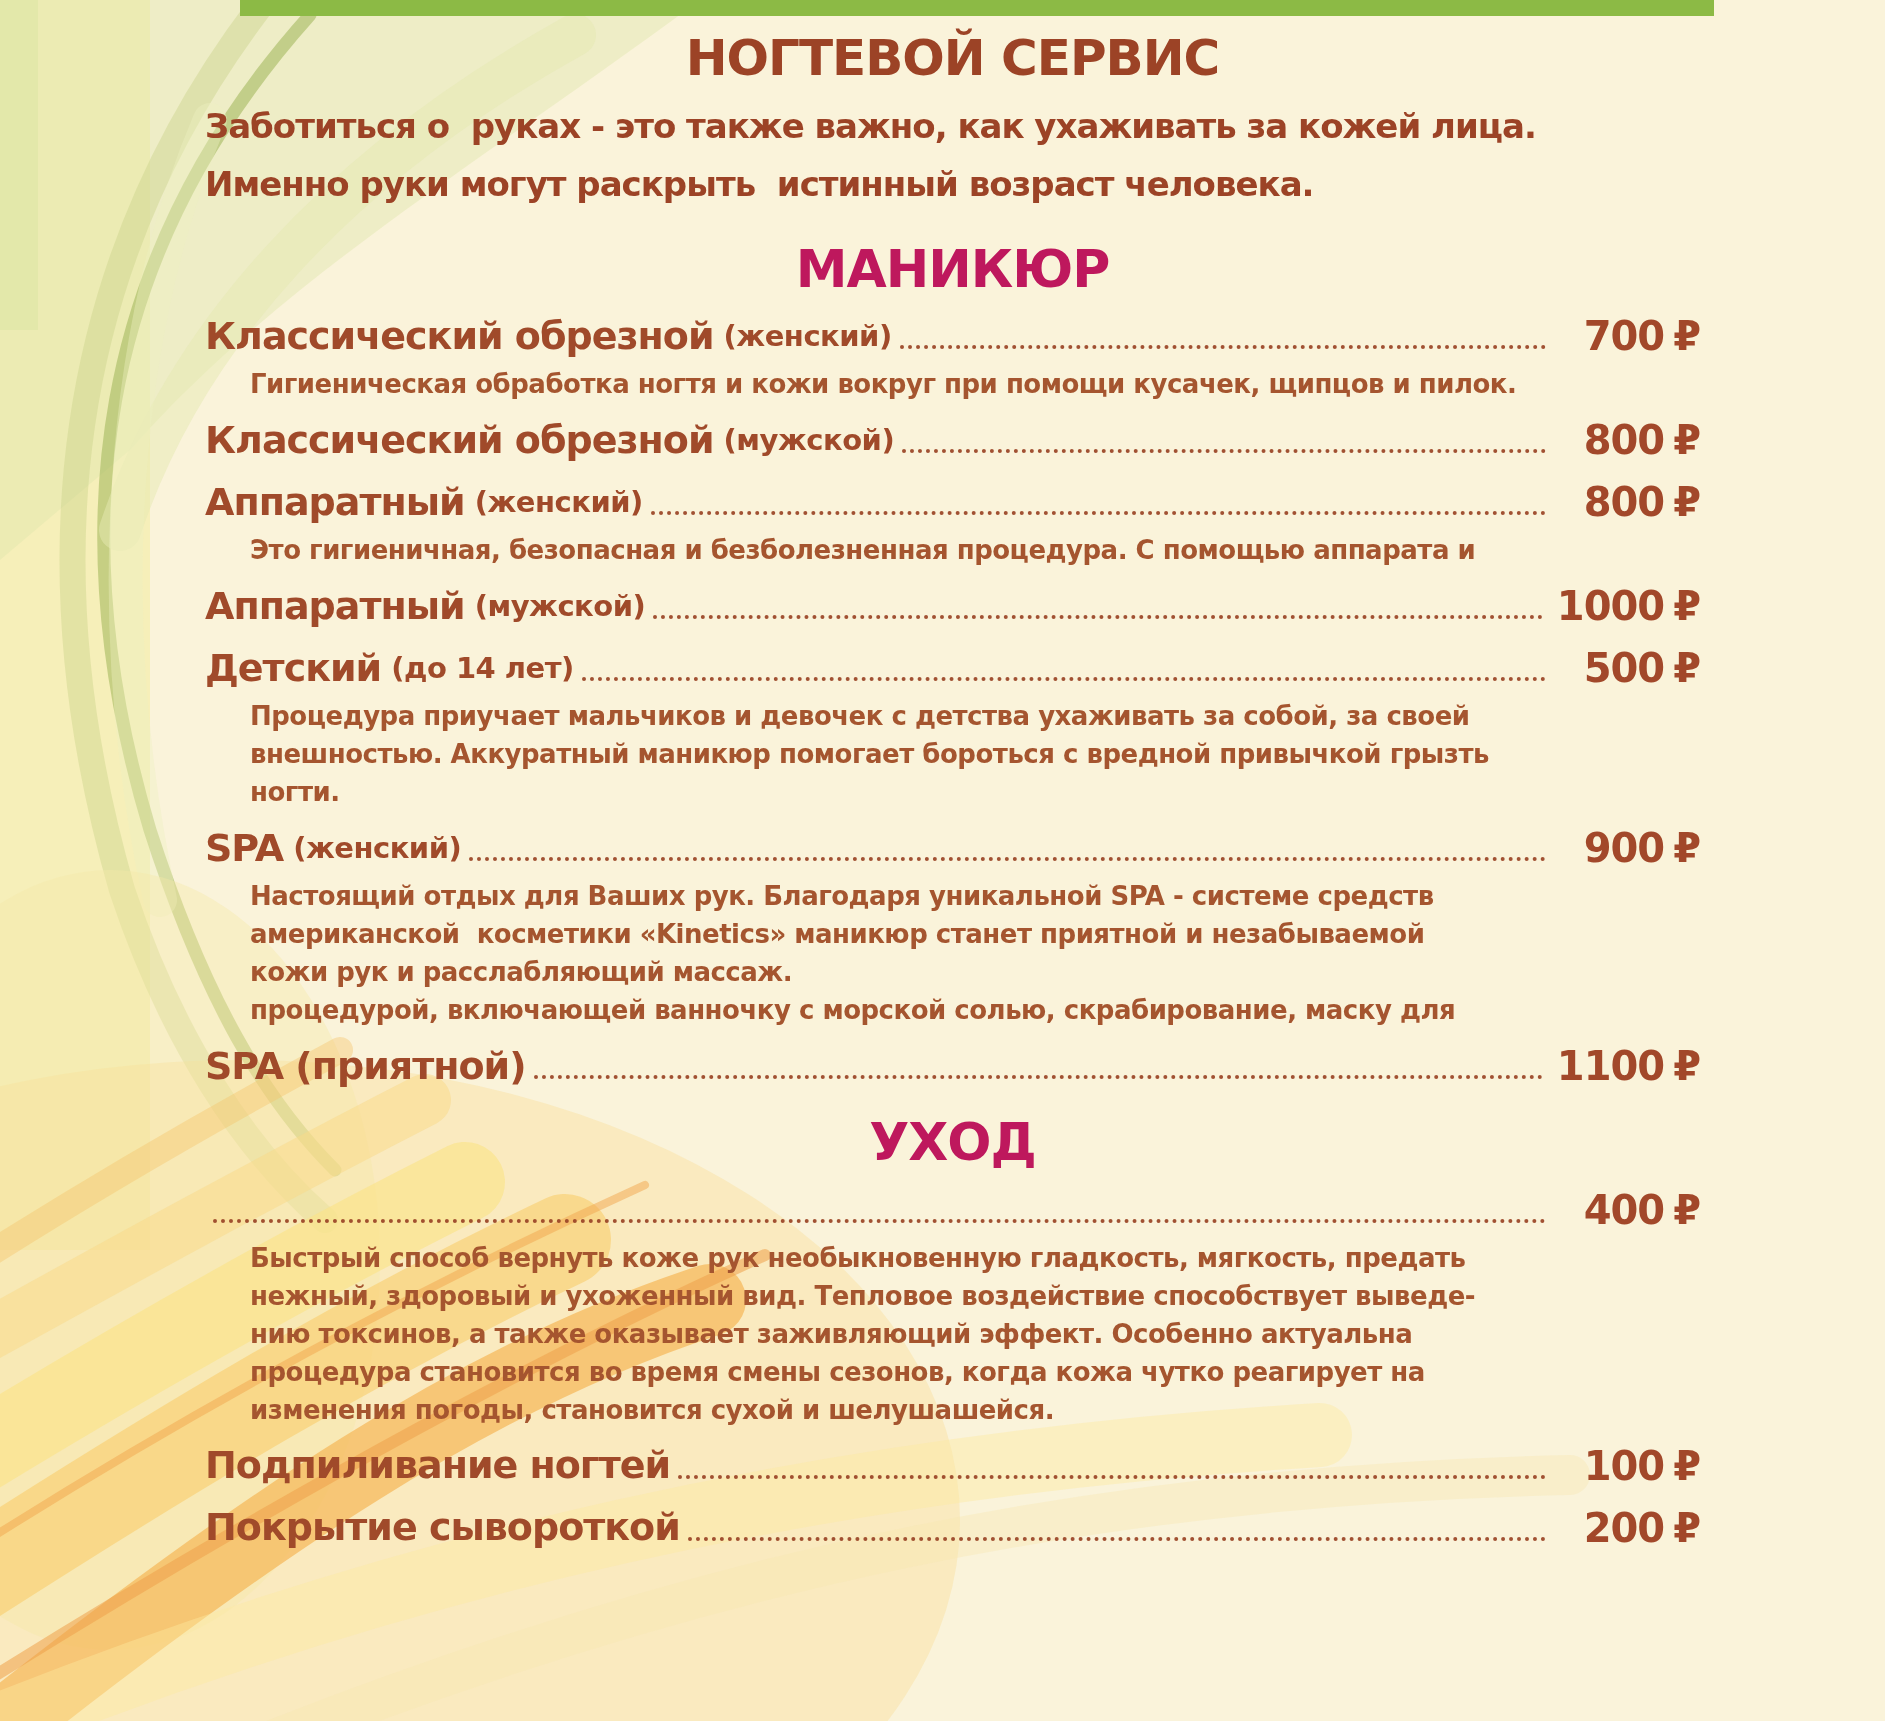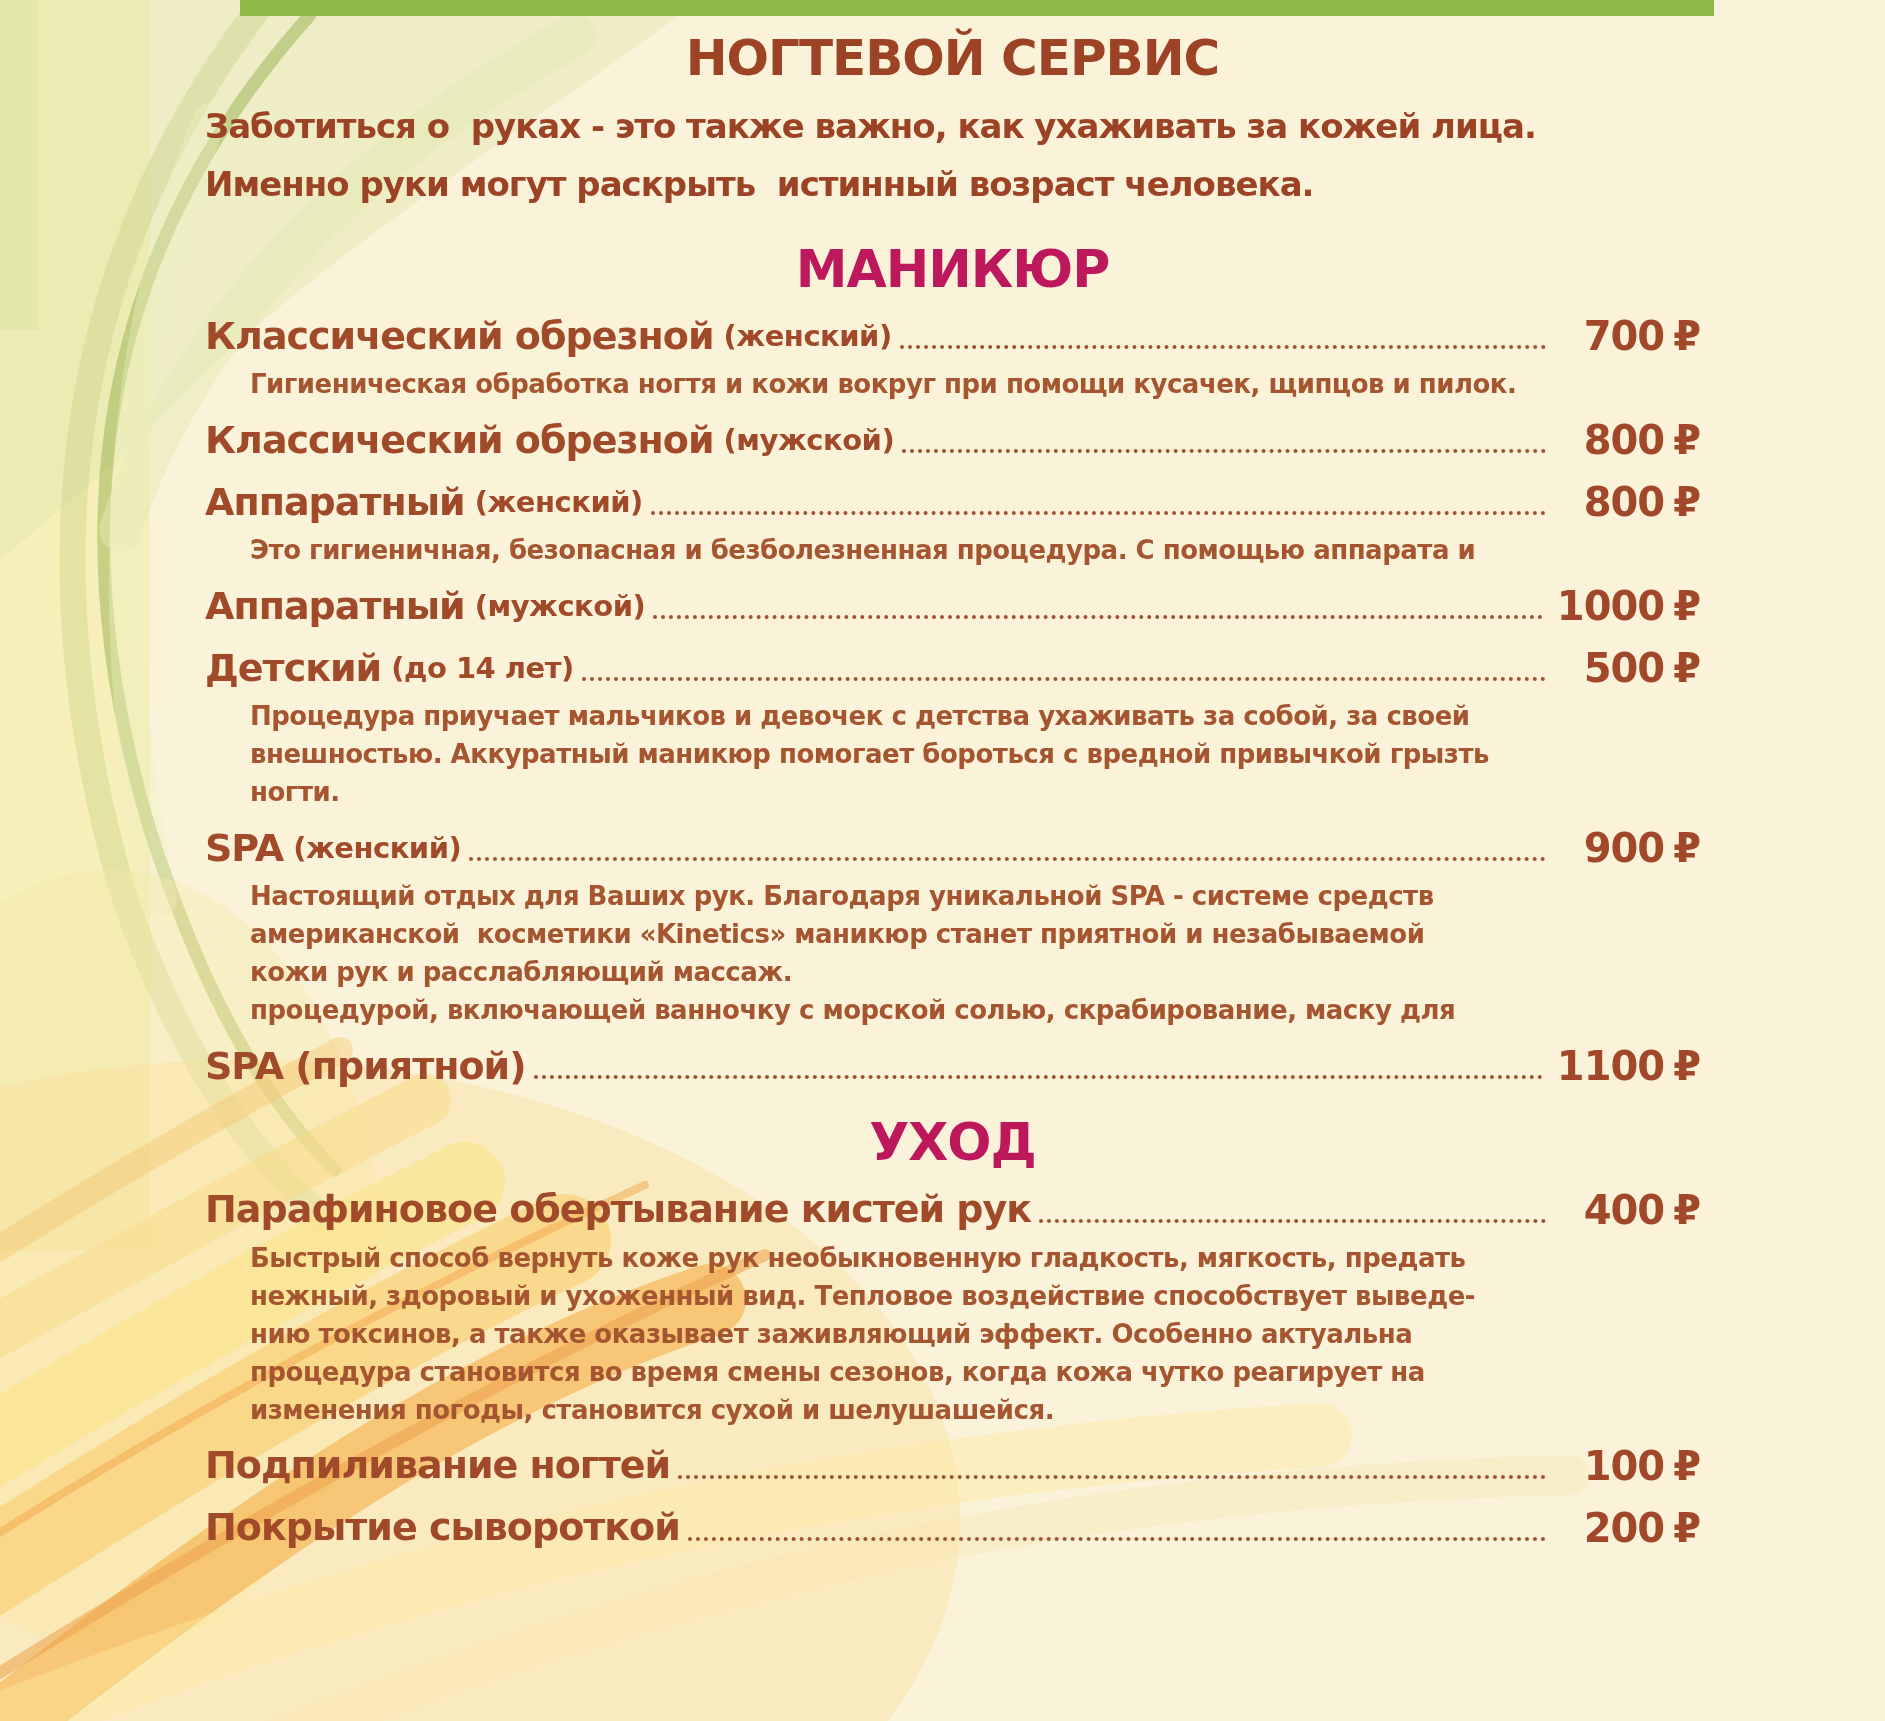--- a/index.html
+++ b/index.html
@@ -233,21 +233,20 @@
       <span class="dots"></span>
       <span class="price">
           <span>1100</span>
           <span>₽</span>
         </span>
     </div>
 
     <h2 class="section-heading second">УХОД</h2>
 
     <div class="row">
-      <span class="iname">Парафиновое обертывание кистей рук</span>
       <span class="dots"></span>
       <span class="price">
           <span>400</span>
           <span>₽</span>
         </span>
     </div>
     <div class="desc">
       <div class="dline">Быстрый способ вернуть коже рук необыкновенную гладкость, мягкость, предать</div>
       <div class="dline">нежный, здоровый и ухоженный вид. Тепловое воздействие способствует выведе-</div>
       <div class="dline">нию токсинов, а также оказывает заживляющий эффект. Особенно актуальна</div>

